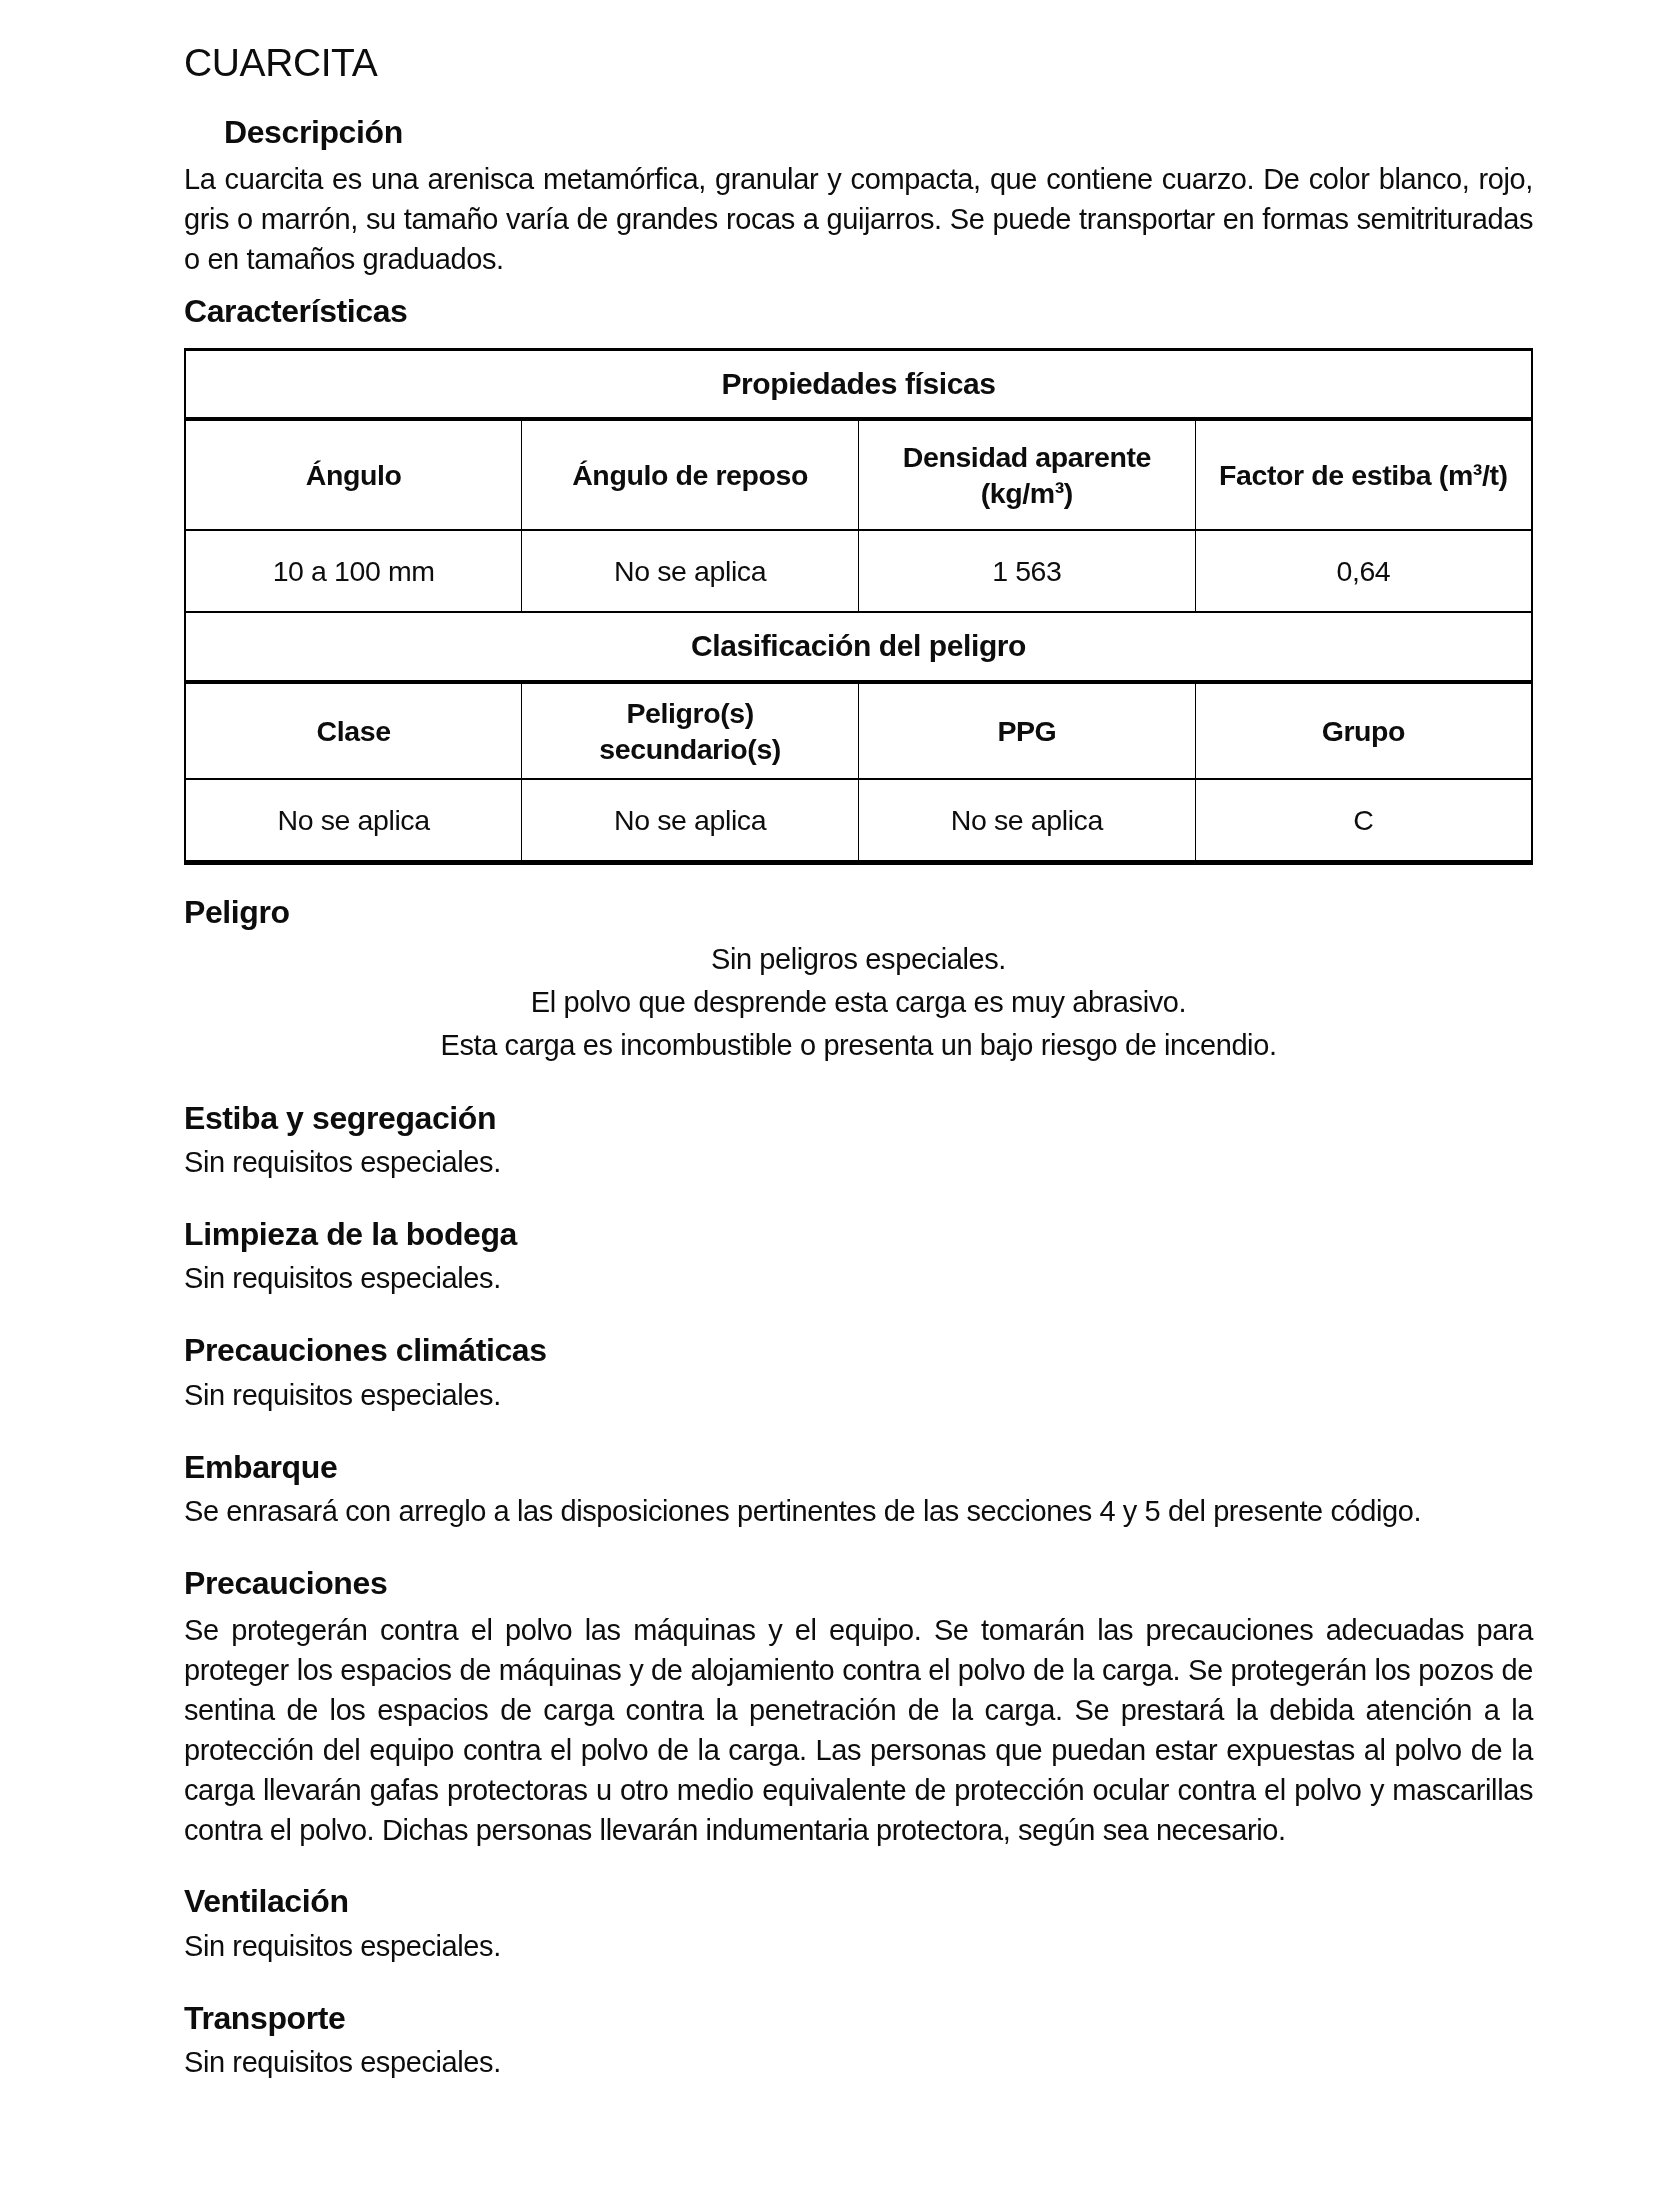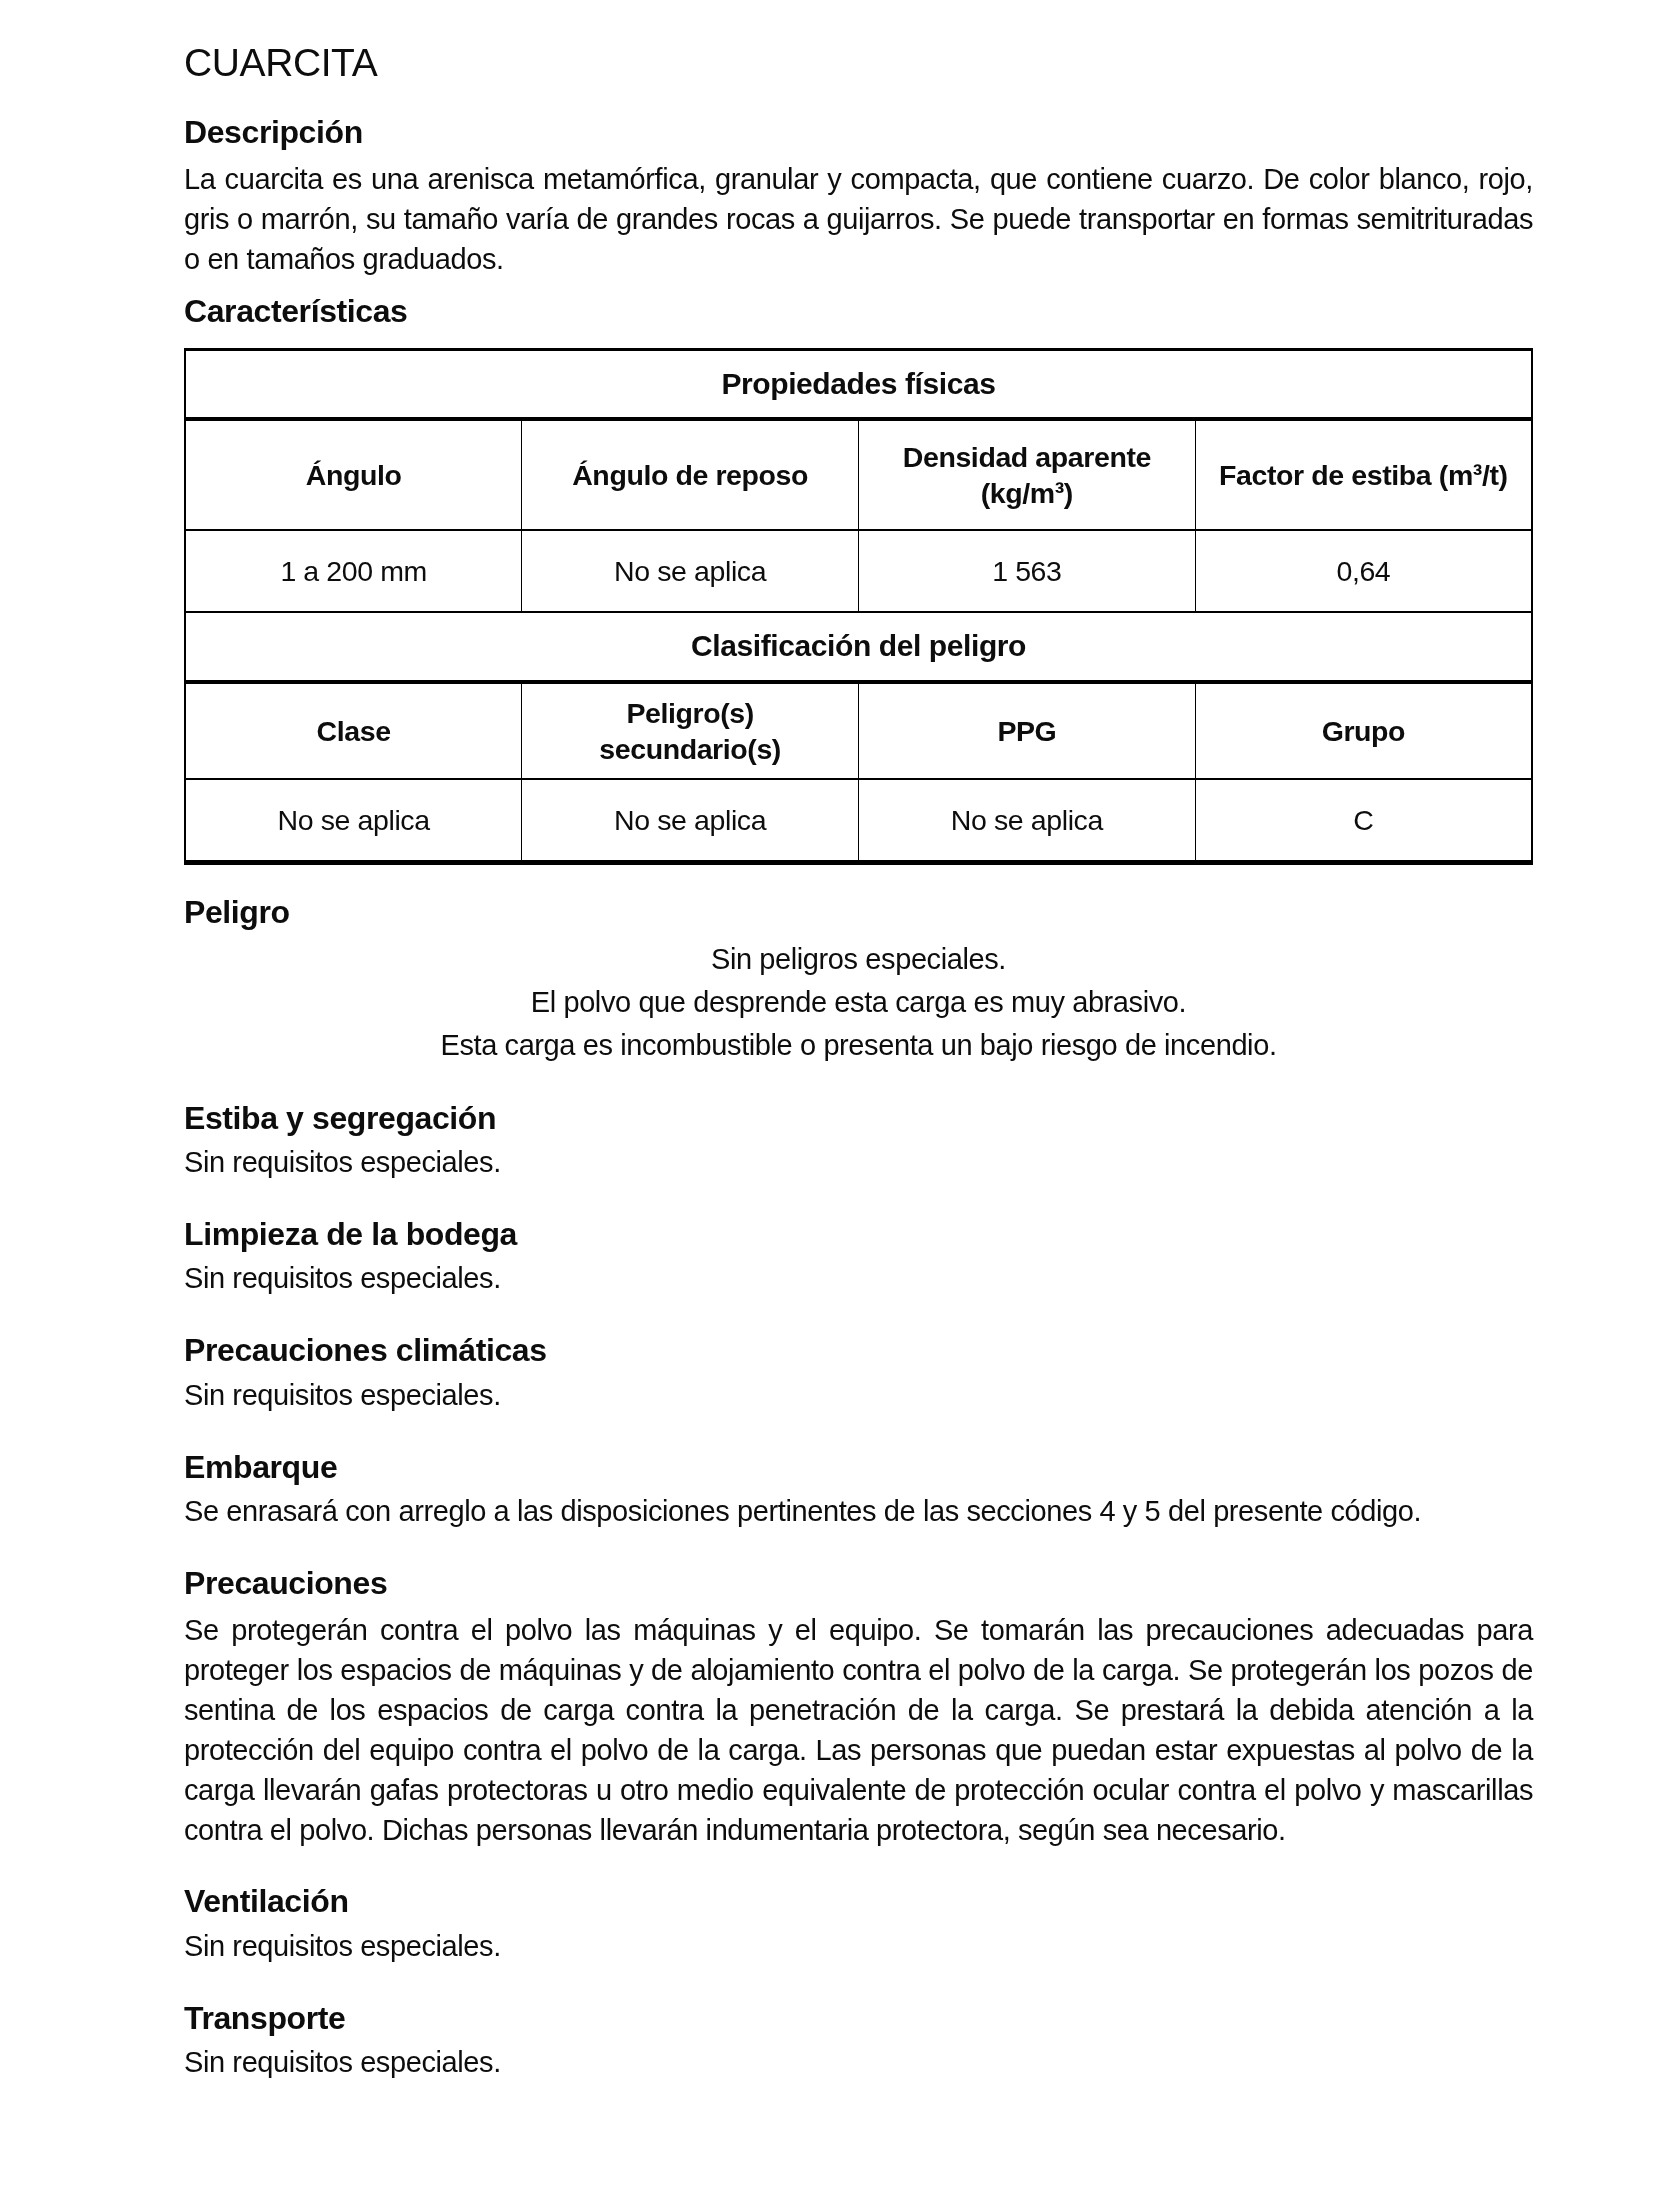--- a/index.html
+++ b/index.html
@@ -25,21 +25,21 @@
     font-size: 39px;
     line-height: 44px;
     font-weight: normal;
   }
   h2.sec-heading {
     margin: 33px 0 0 0;
     font-size: 32px;
     line-height: 36px;
     font-weight: bold;
   }
-  #sec-descripcion h2.sec-heading { margin-top: 28.5px; }
+  #sec-descripcion h2.sec-heading { margin-top: 28.5px; margin-left: 40px; }
   #sec-caracteristicas h2.sec-heading { margin-top: 14px; }
   #sec-peligro h2.sec-heading { margin-top: 28.5px; }
   .body-text {
     margin: 6.3px 0 0 0;
     font-size: 29px;
     line-height: 41px;
   }
   .para {
     margin: 9.5px 0 0 0;
     font-size: 29px;
@@ -117,21 +117,21 @@
           <tr class="title-row">
             <td colspan="4">Propiedades físicas</td>
           </tr>
           <tr class="header-row">
             <th>Ángulo</th>
             <th>Ángulo de reposo</th>
             <th>Densidad aparente (kg/m³)</th>
             <th>Factor de estiba (m³/t)</th>
           </tr>
           <tr class="data-row">
-            <td>1 a 200 mm</td>
+            <td>10 a 100 mm</td>
             <td>No se aplica</td>
             <td>1 563</td>
             <td>0,64</td>
           </tr>
           <tr class="title-row second">
             <td colspan="4">Clasificación del peligro</td>
           </tr>
           <tr class="header-row hazard">
             <th>Clase</th>
             <th>Peligro(s) secundario(s)</th>

